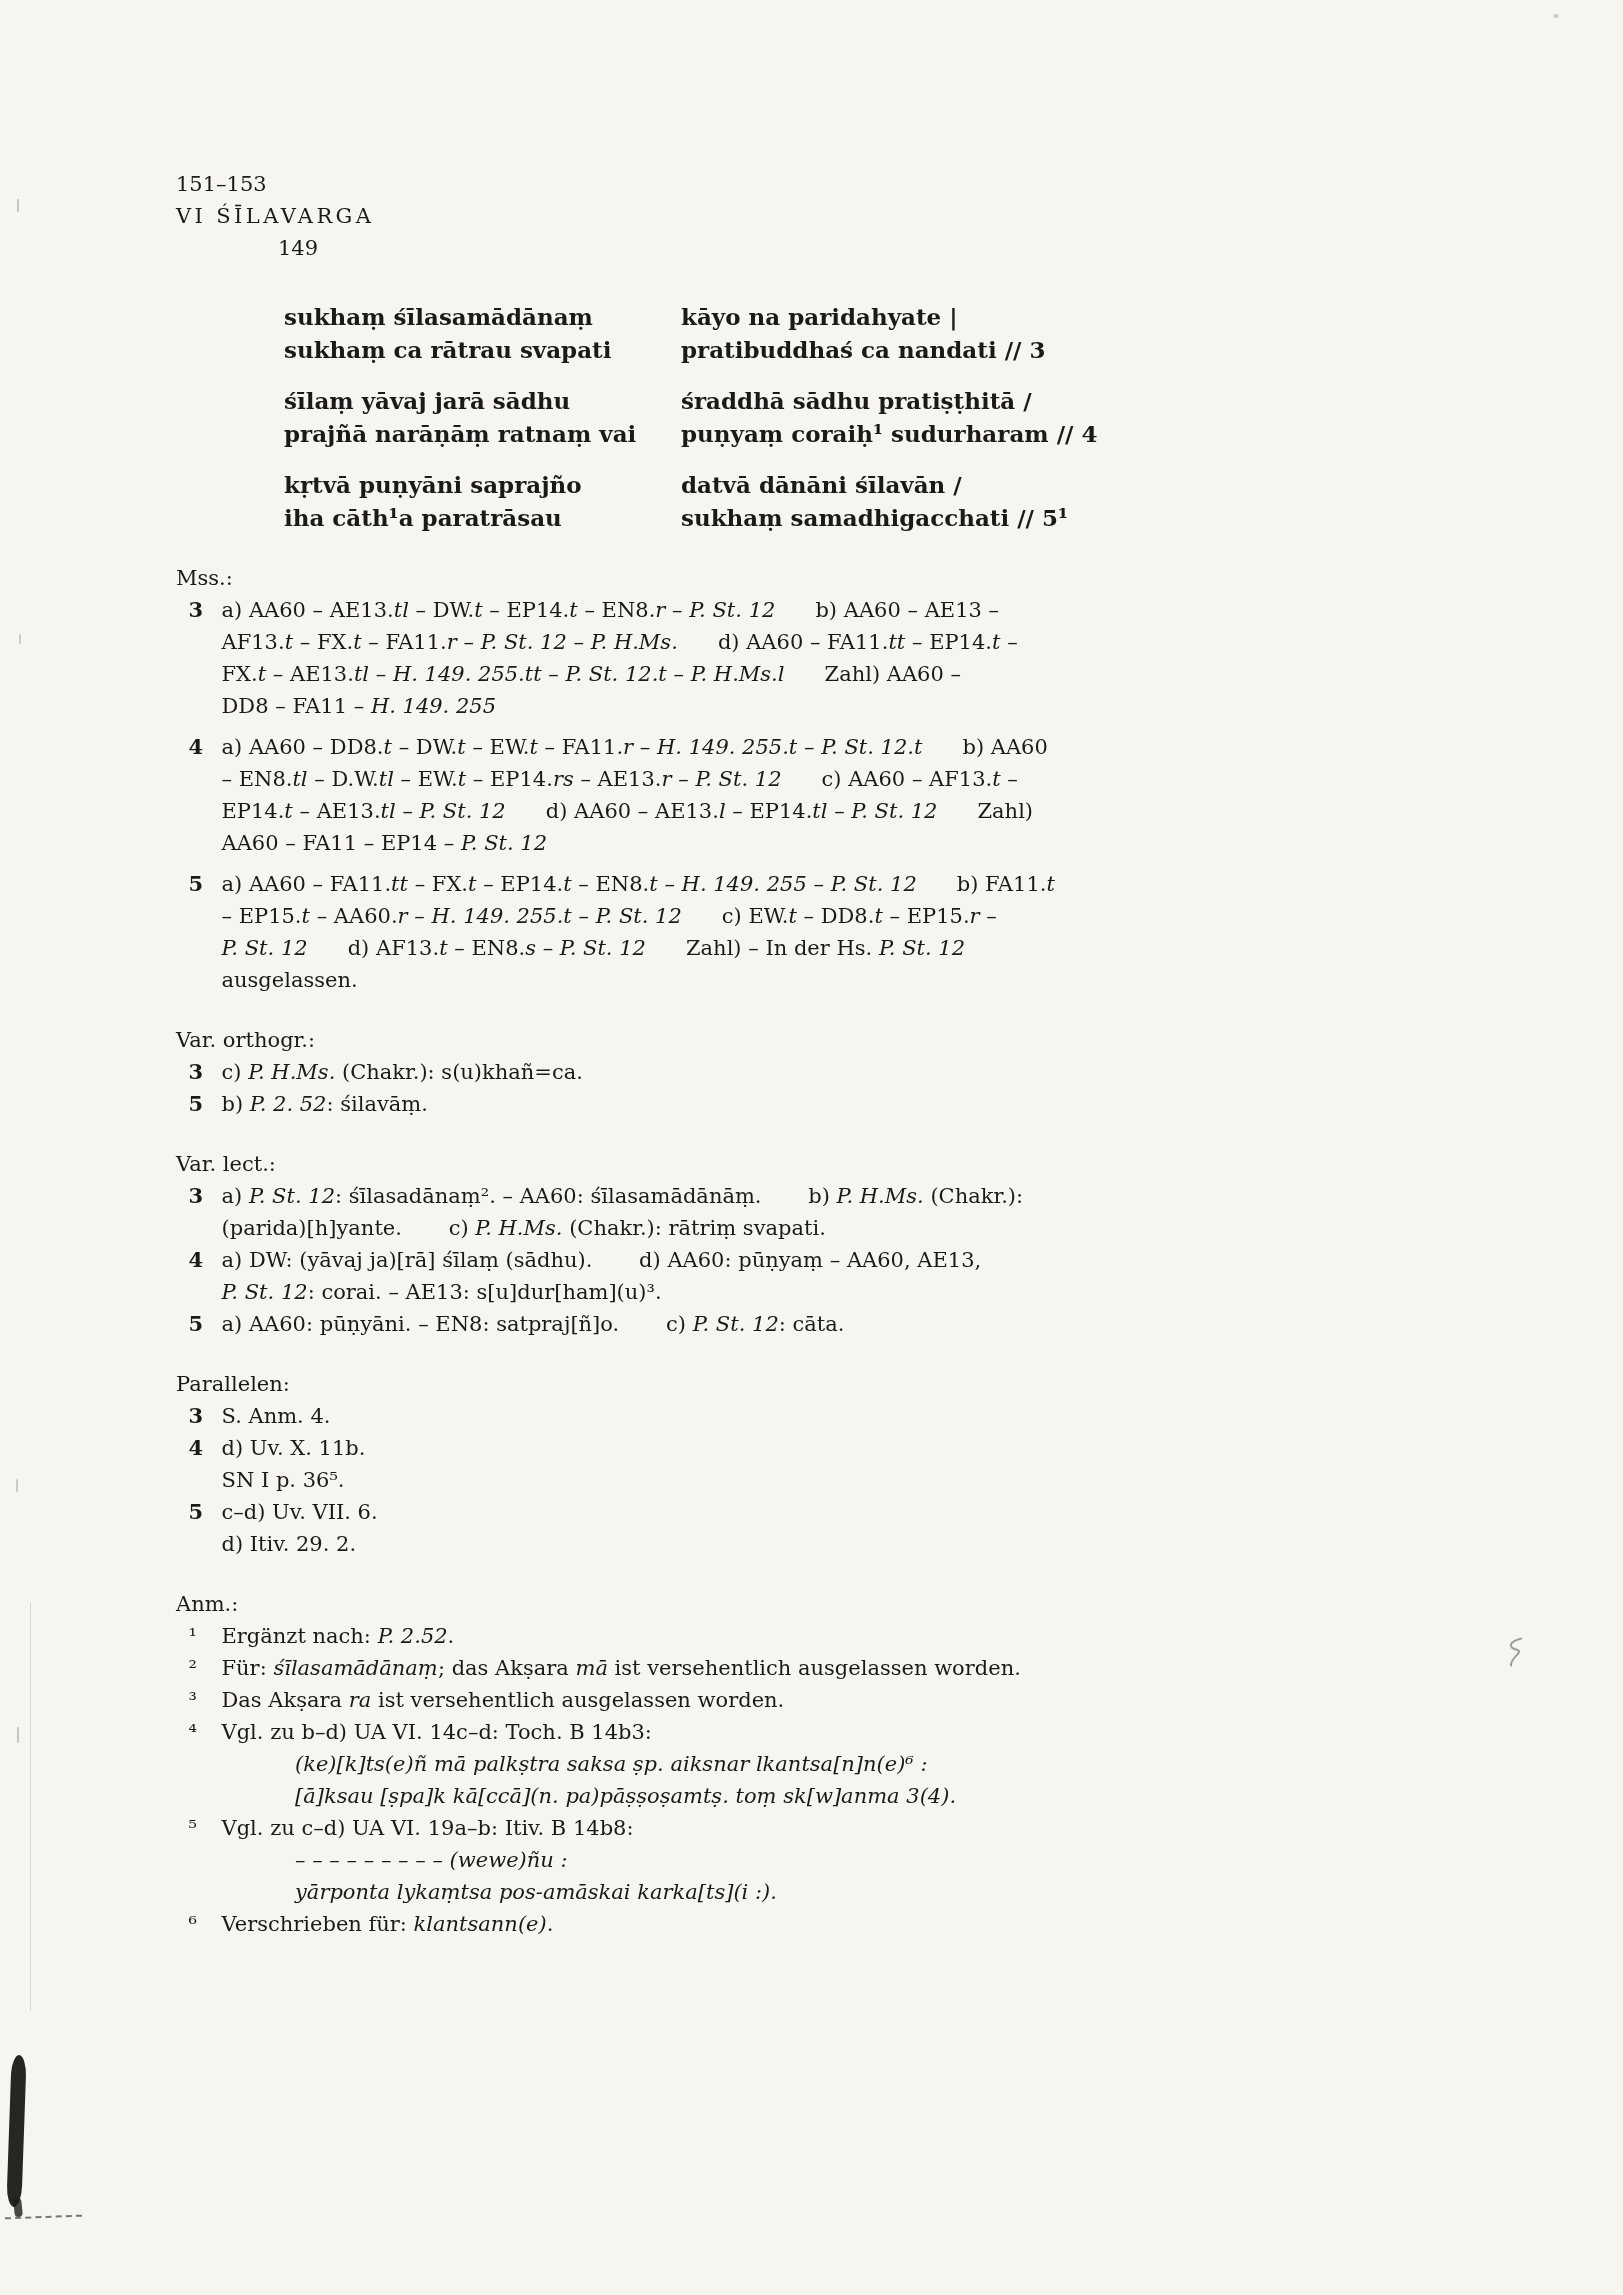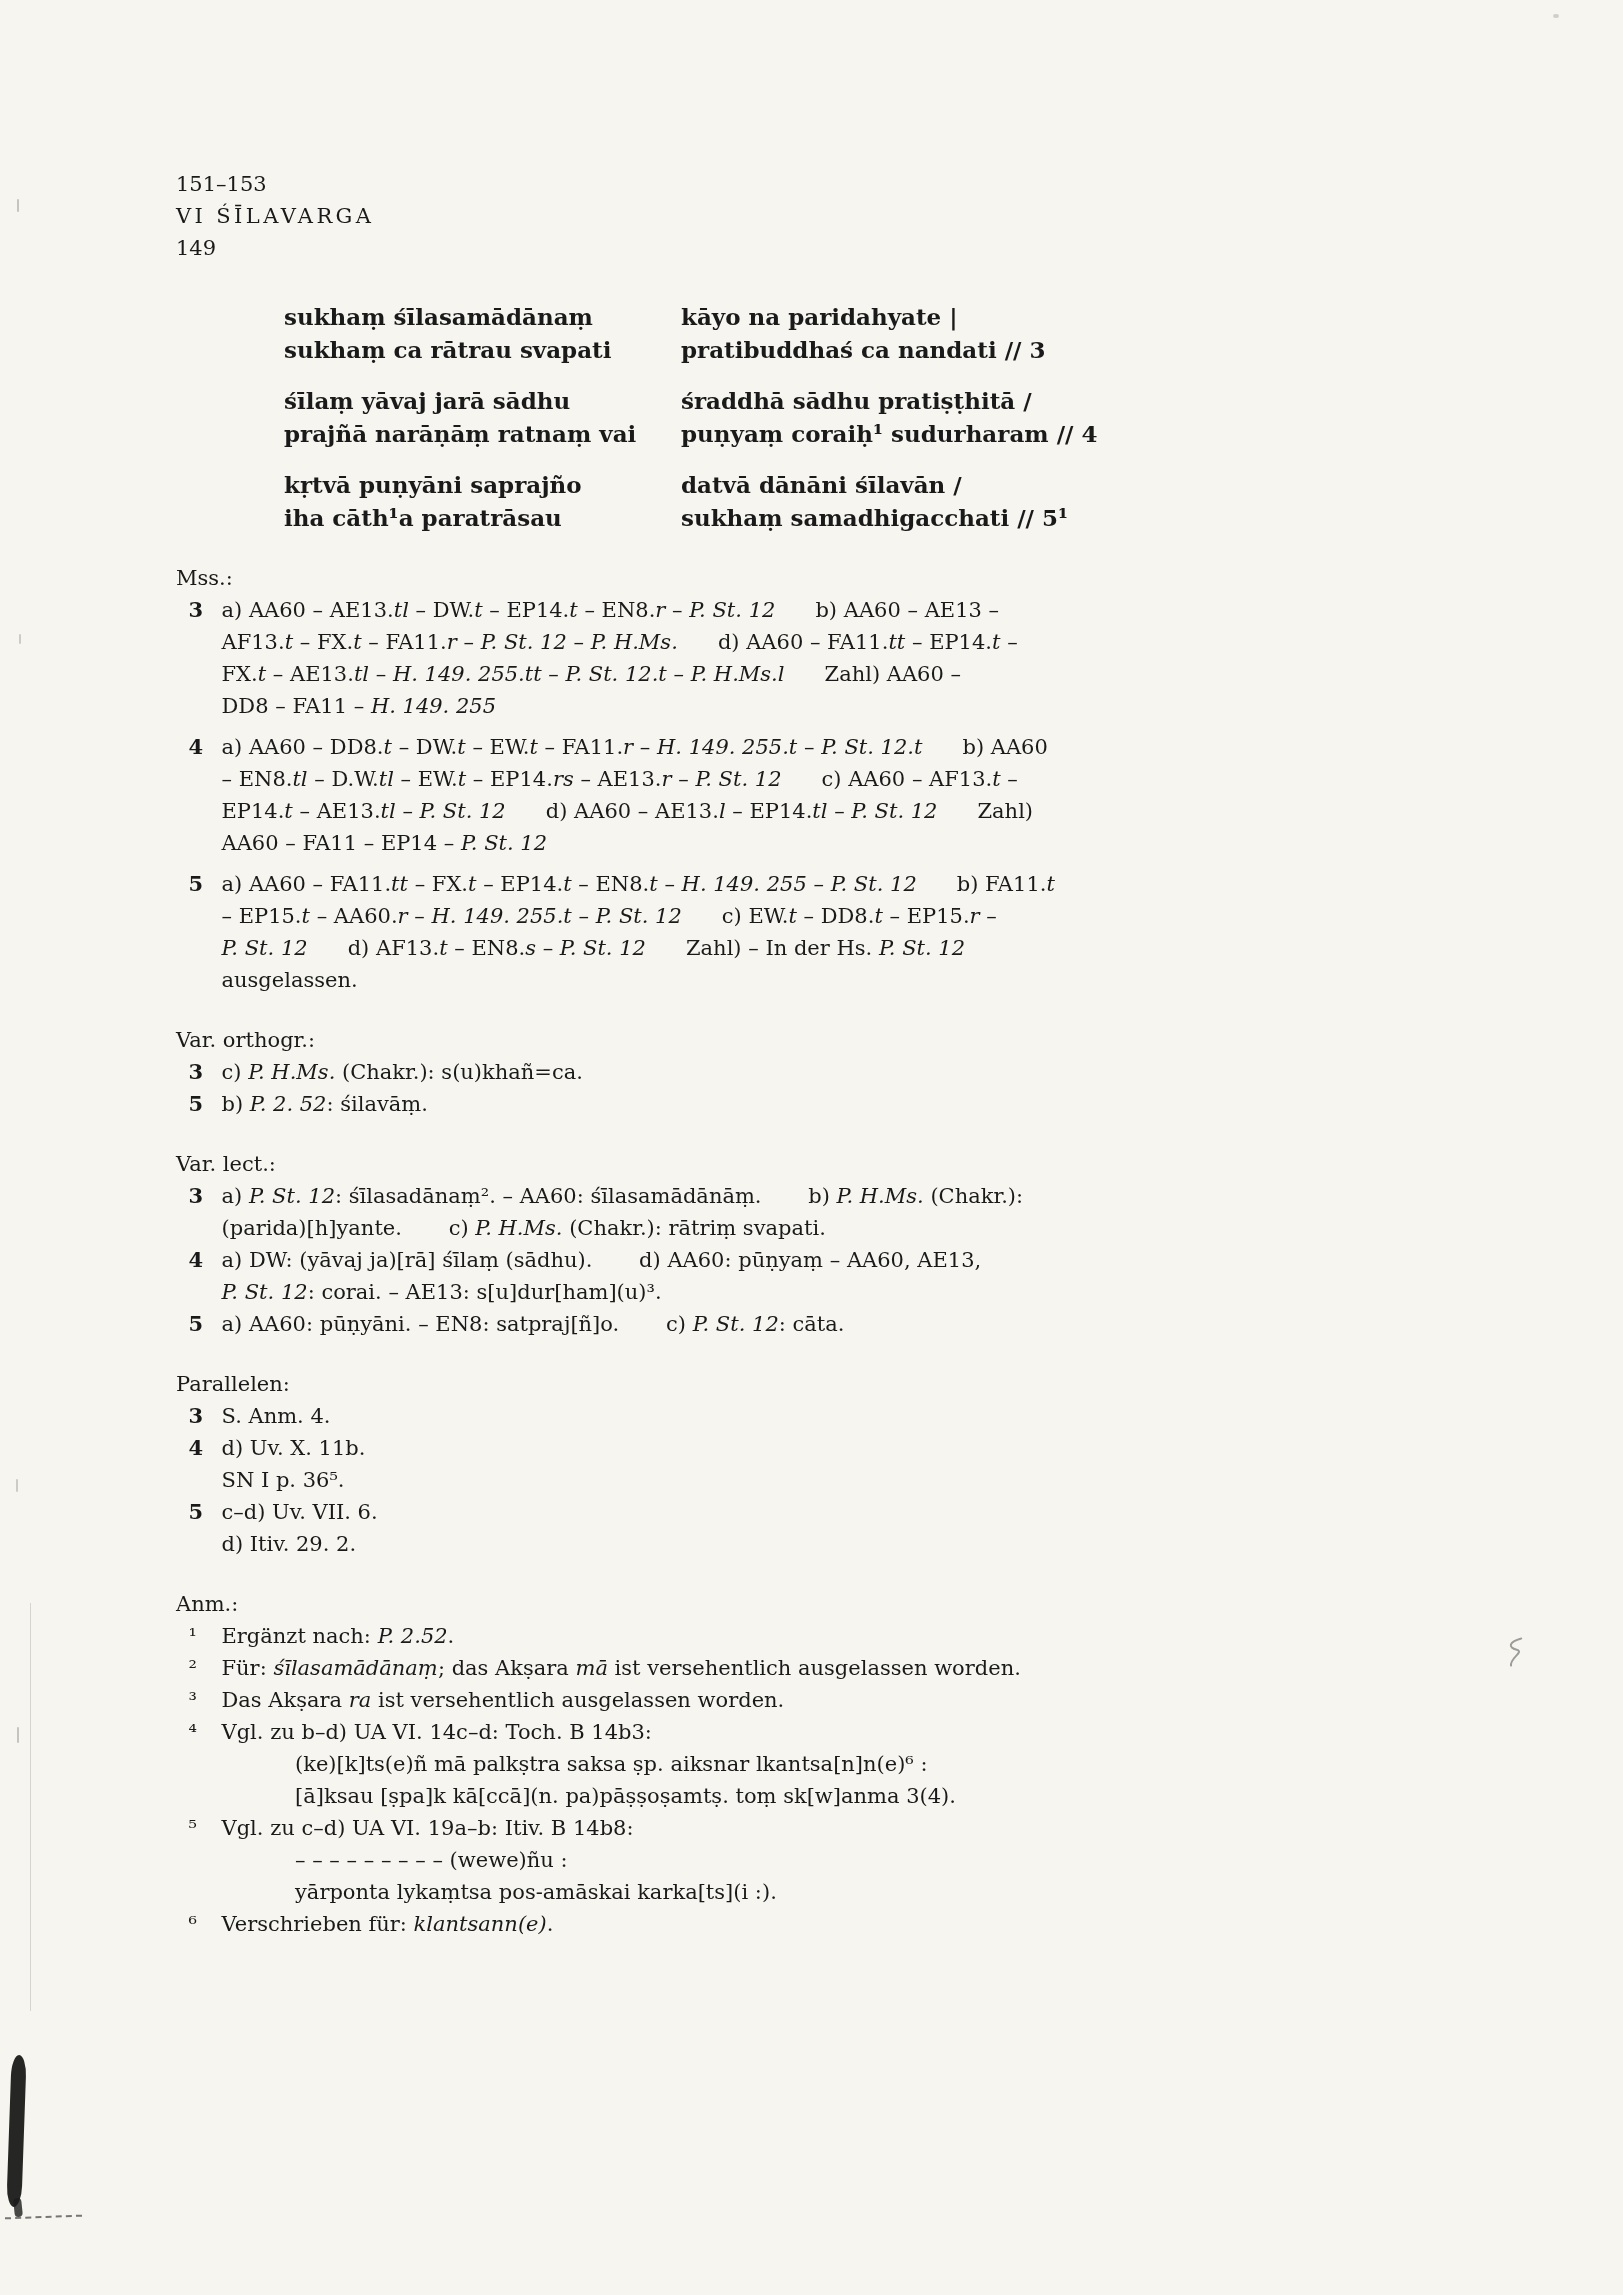--- a/index.html
+++ b/index.html
@@ -18,35 +18,35 @@
     left: 176px;
     top: 168px;
     width: 1133px;
     font-size: 21px;
     line-height: 32px;
   }
   
   .pagehead { display: flex; align-items: baseline; flex-direction: column; }
   .ph-left  { width: 244px; }
   .ph-center{ flex: 1; text-align: center; letter-spacing: 3.4px; }
-  .ph-right { width: 244px; text-align: left; }
+  .ph-right { width: 244px; text-align: center; }
   
   .verses { margin-top: 36px; margin-left: 108px; font-size: 23px; line-height: 33px; }
   .stanza { margin-bottom: 18px; font-weight: bold; }
   .vline  { white-space: pre; }
   .pl { display: inline-block; min-width: 397px; }
   
   .section-label { margin-top: 28px; }
   .entry { display: flex; white-space: pre; padding-left: 12.5px; }
   .entry .num { flex: none; width: 33px; font-weight: bold; }
   .entry .txt { flex: none; }
   .group-start { margin-top: 9px; }
   .notes .entry .num { font-weight: normal; }
   .entry.quote { padding-left: 86px; }
-  .entry.quote .txt { }
+  .entry.quote .txt { font-style: italic; }
   
   .artifact { position: absolute; }
   .ink-streak {
     left: 9px; top: 2055px; width: 14.7px; height: 152px;
     background: #141414; border-radius: 8px / 23px;
     transform: rotate(2deg); opacity: .92;
   }
   .ink-streak2 {
     left: 13.6px; top: 2198px; width: 8px; height: 19px;
     background: #1c1c1c; border-radius: 4.5px; transform: rotate(-6deg); opacity: .8;

